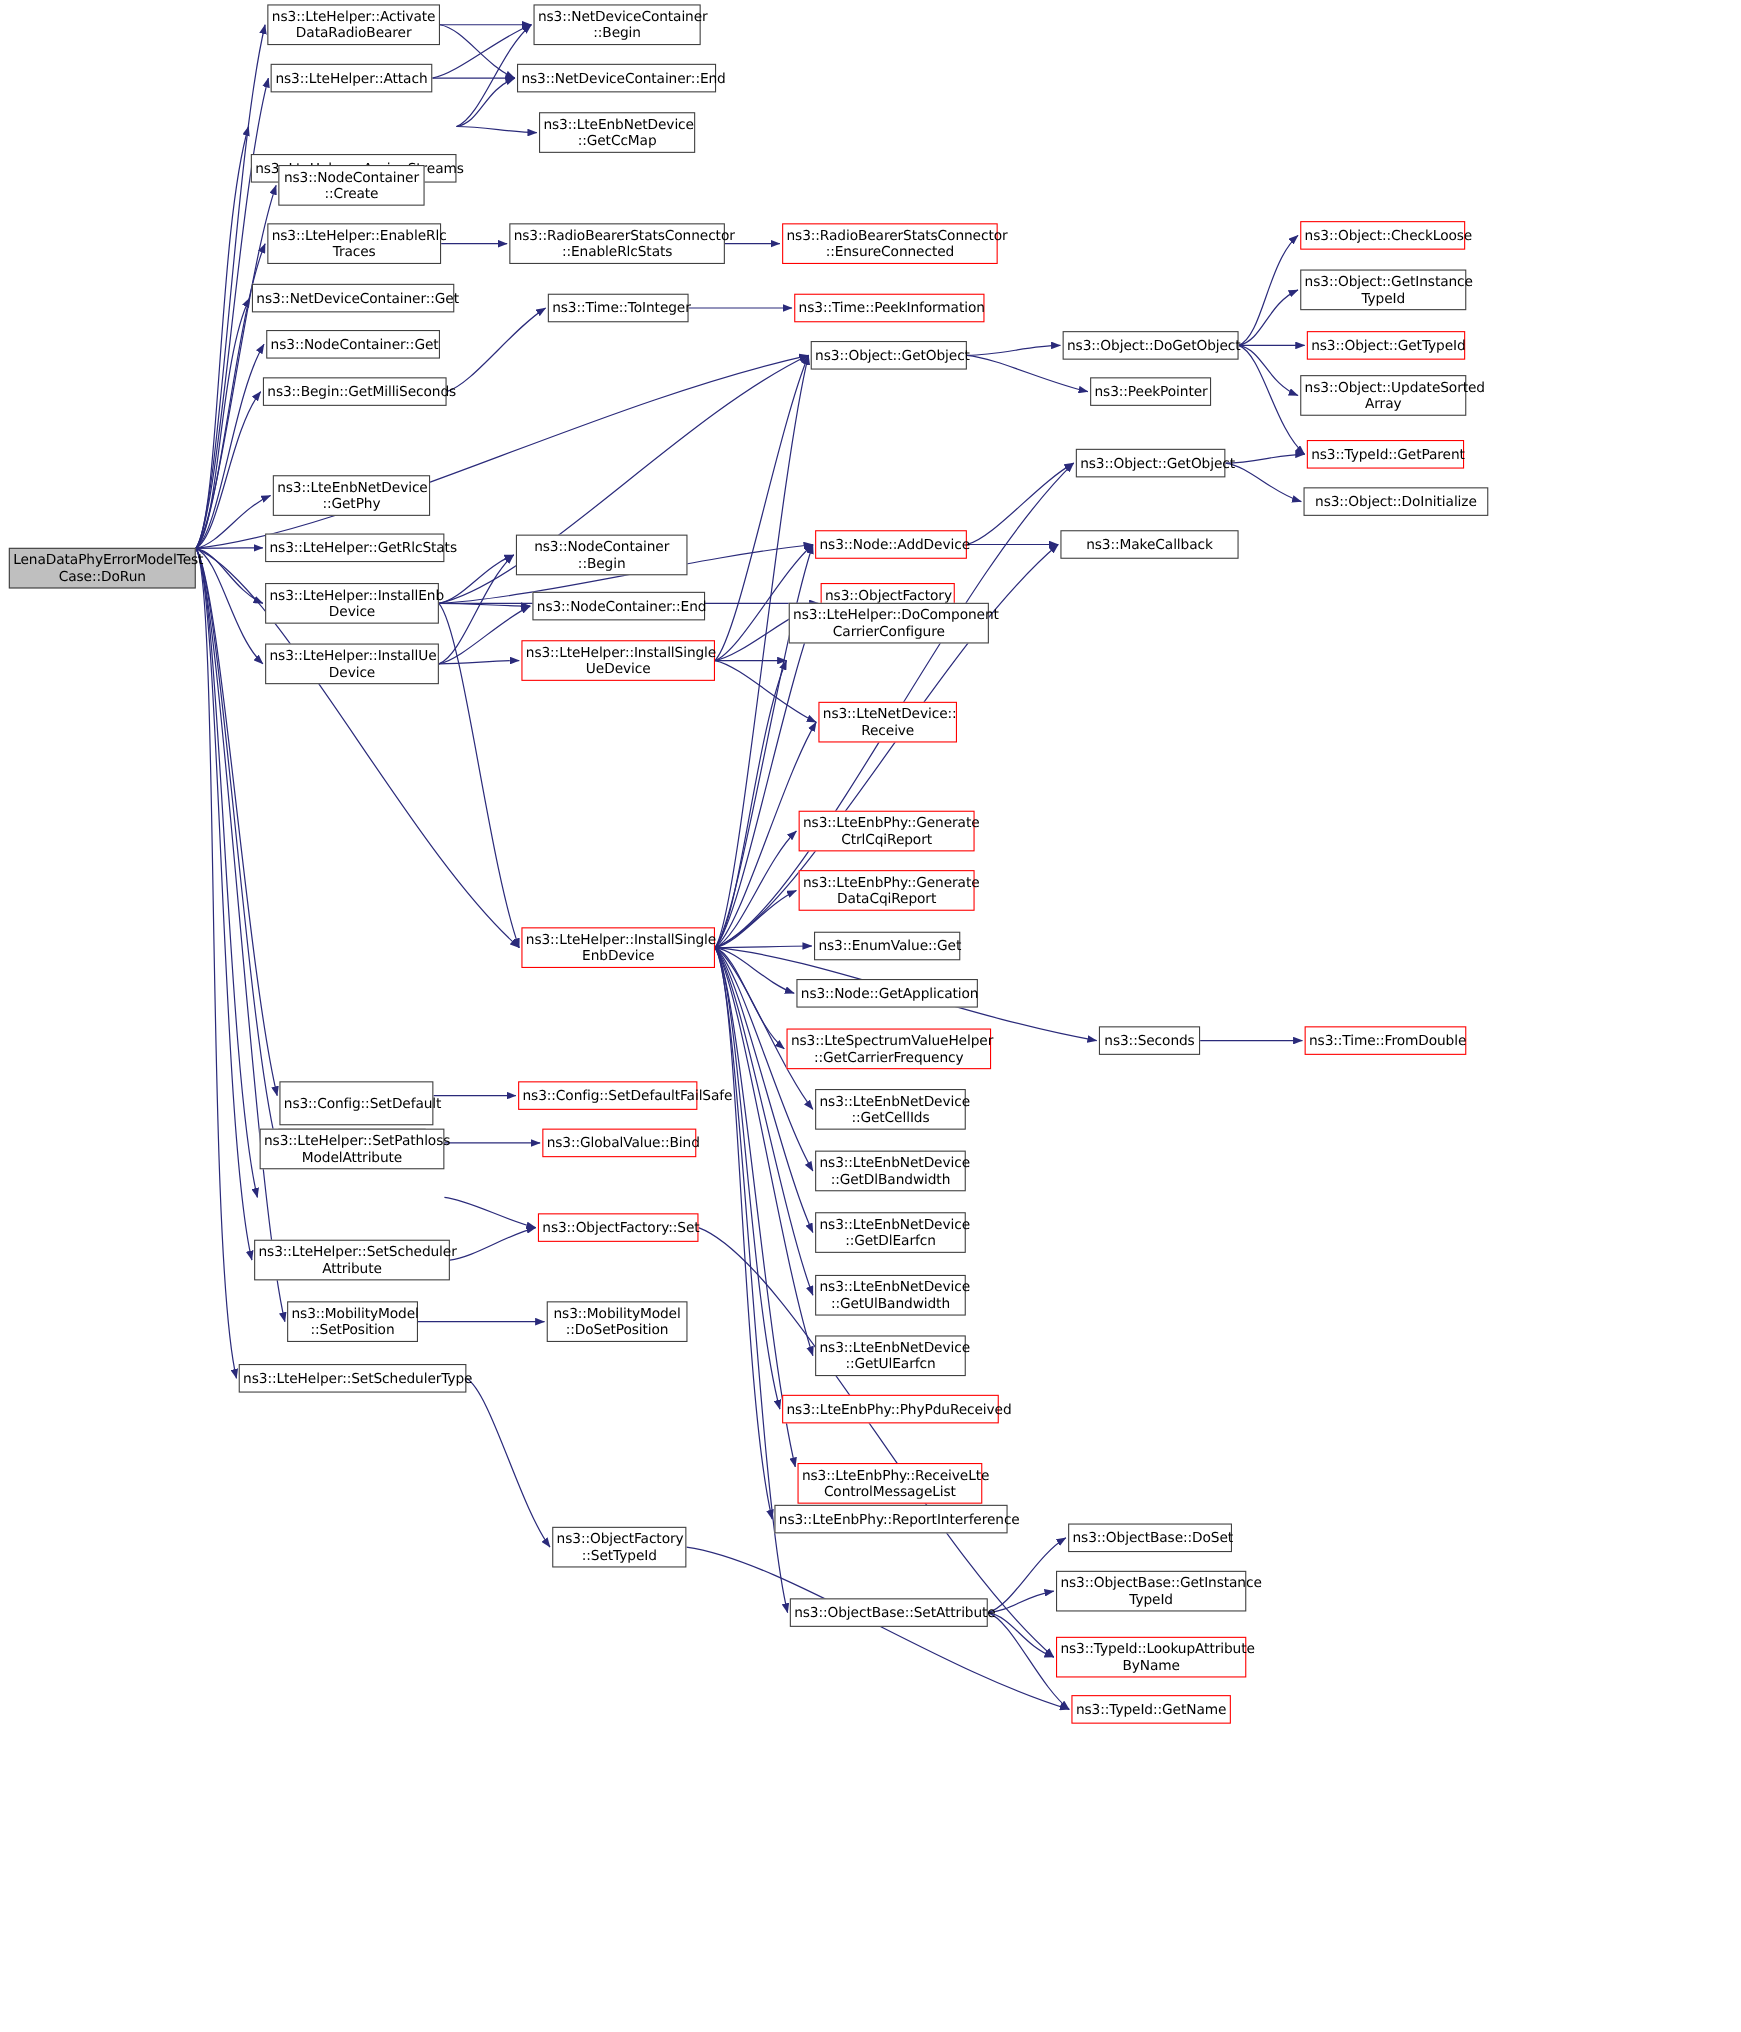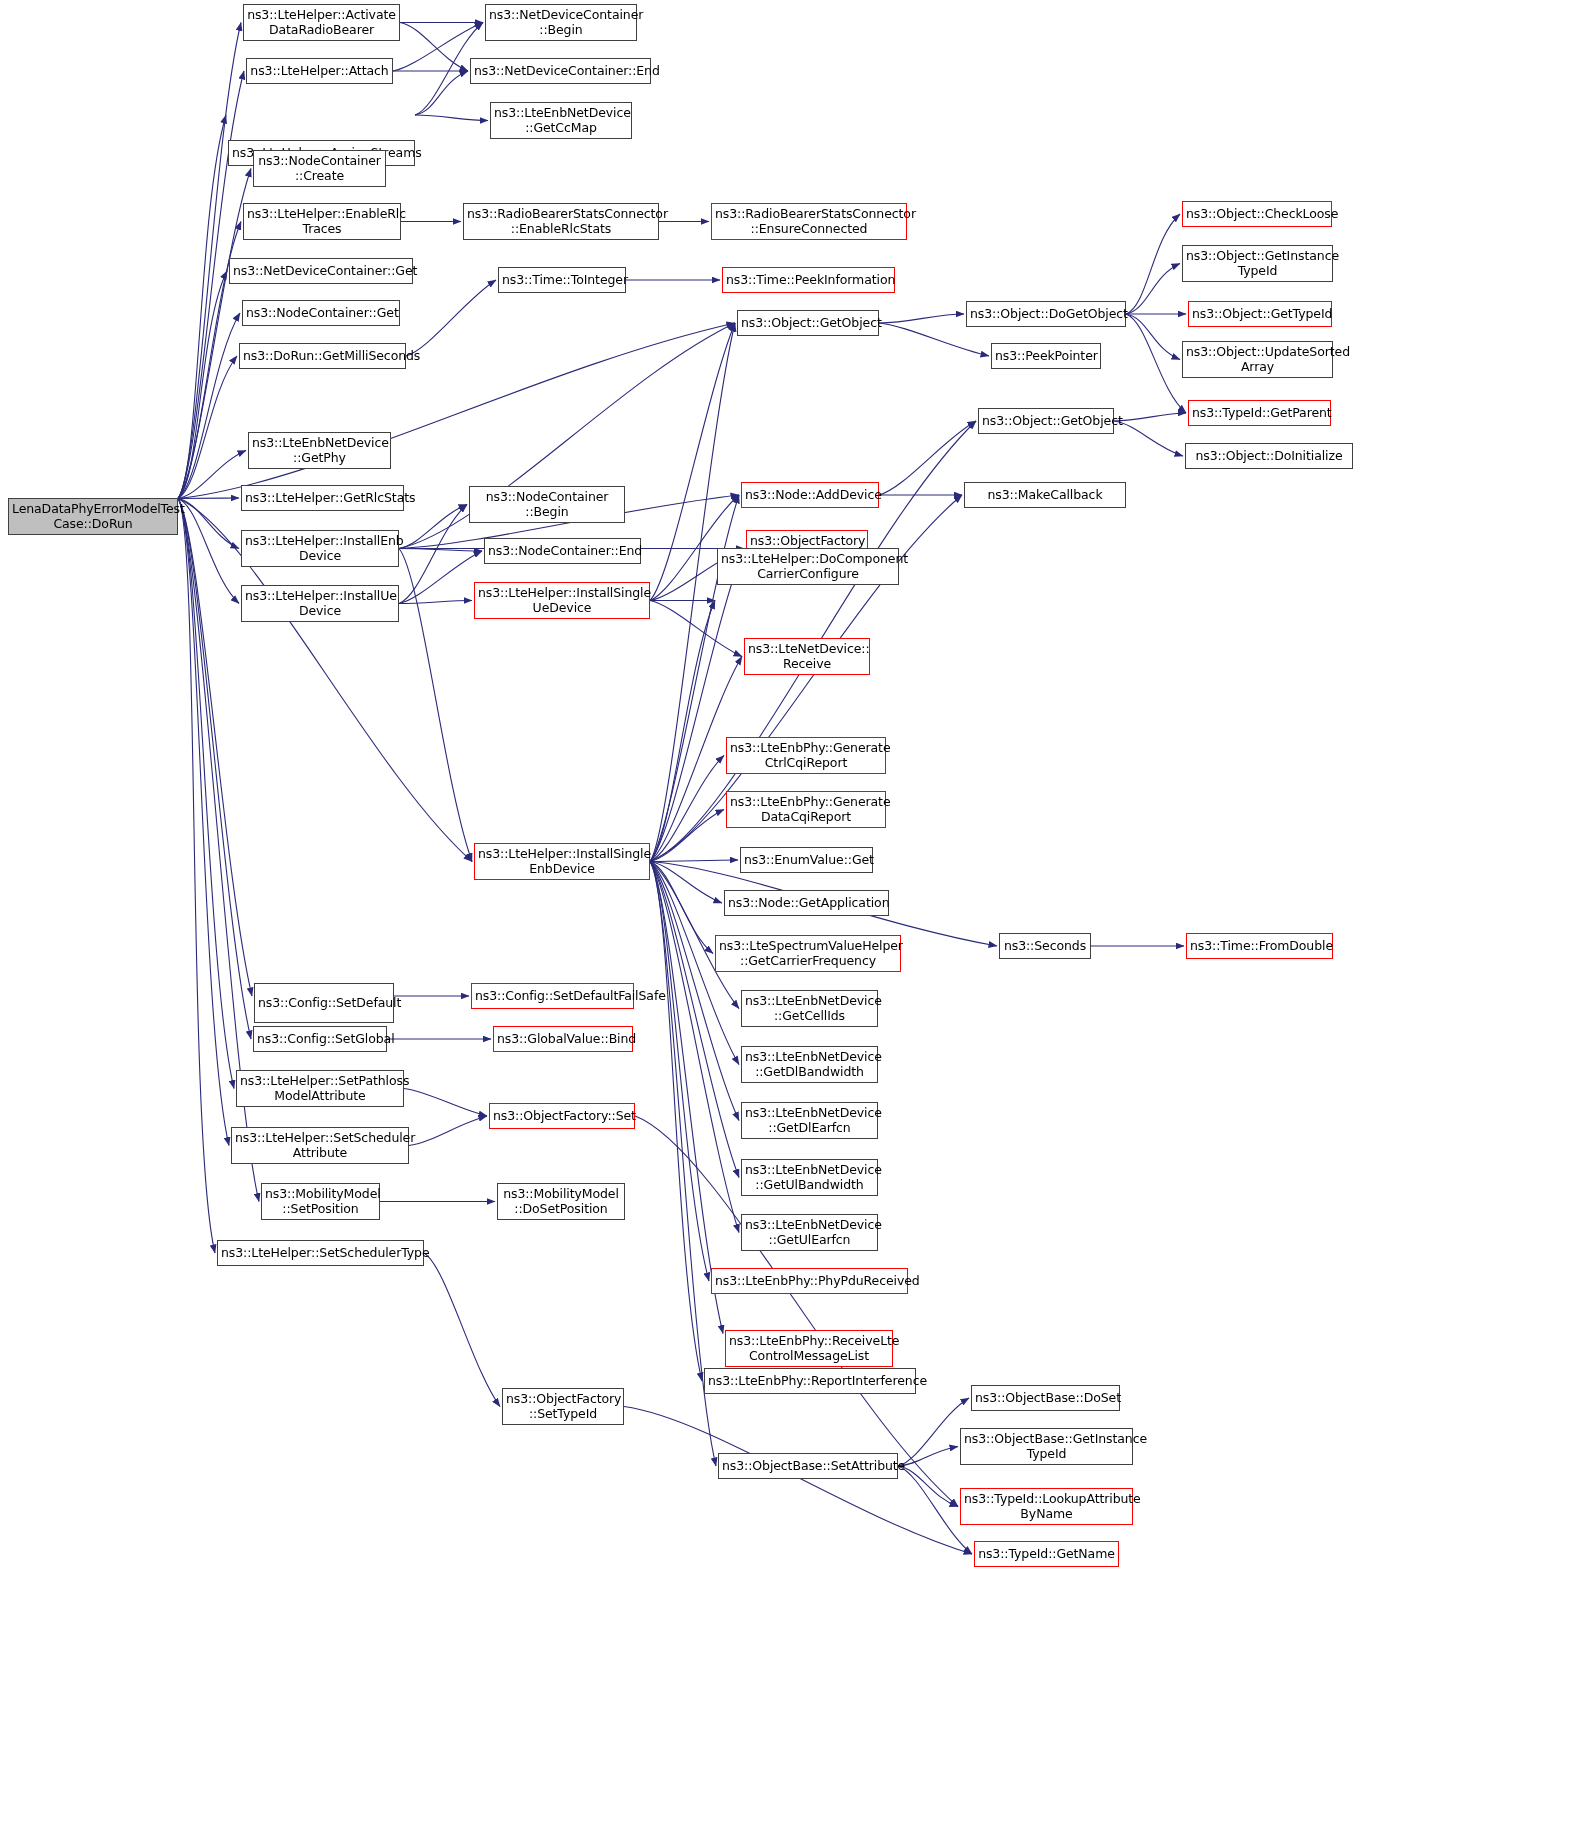--- a/index.html
+++ b/index.html
@@ -166,21 +166,21 @@
       <div class="node red" style="left: 722px; top: 267px; width: 173px; height: 26px;"><span>ns3::Time::PeekInformation</span></div>
       <div class="node" style="left: 242px; top: 300px; width: 158px; height: 26px;"><span>ns3::NodeContainer::Get</span></div>
       <div class="node" style="left: 737px; top: 310px; width: 142px; height: 26px;"><span>ns3::Object::GetObject</span></div>
       <div class="node" style="left: 966px; top: 301px; width: 160px; height: 26px;"><span>ns3::Object::DoGetObject</span></div>
       <div class="node red" style="left: 1182px; top: 201px; width: 150px; height: 26px;"><span>ns3::Object::CheckLoose</span></div>
       <div class="node" style="left: 1182px; top: 245px; width: 151px; height: 37px;"><span>ns3::Object::GetInstance
 TypeId</span></div>
       <div class="node red" style="left: 1188px; top: 301px; width: 144px; height: 26px;"><span>ns3::Object::GetTypeId</span></div>
       <div class="node" style="left: 1182px; top: 341px; width: 151px; height: 37px;"><span>ns3::Object::UpdateSorted
 Array</span></div>
-      <div class="node" style="left: 239px; top: 343px; width: 167px; height: 26px;"><span>ns3::DoRun::GetMilliSeconds</span></div>
+      <div class="node" style="left: 239px; top: 343px; width: 167px; height: 26px;"><span>ns3::Begin::GetMilliSeconds</span></div>
       <div class="node" style="left: 991px; top: 343px; width: 110px; height: 26px;"><span>ns3::PeekPointer</span></div>
       <div class="node" style="left: 978px; top: 408px; width: 136px; height: 26px;"><span>ns3::Object::GetObject</span></div>
       <div class="node red" style="left: 1188px; top: 400px; width: 143px; height: 26px;"><span>ns3::TypeId::GetParent</span></div>
       <div class="node" style="left: 1185px; top: 443px; width: 168px; height: 26px;"><span>ns3::Object::DoInitialize</span></div>
       <div class="node" style="left: 248px; top: 432px; width: 143px; height: 37px;"><span>ns3::LteEnbNetDevice
 ::GetPhy</span></div>
       <div class="node" style="left: 241px; top: 485px; width: 163px; height: 26px;"><span>ns3::LteHelper::GetRlcStats</span></div>
       <div class="node red" style="left: 741px; top: 482px; width: 138px; height: 26px;"><span>ns3::Node::AddDevice</span></div>
       <div class="node" style="left: 964px; top: 482px; width: 162px; height: 26px;"><span>ns3::MakeCallback</span></div>
       <div class="node" style="left: 469px; top: 486px; width: 156px; height: 37px;"><span>ns3::NodeContainer
@@ -211,21 +211,21 @@
       <div class="node" style="left: 999px; top: 933px; width: 92px; height: 26px;"><span>ns3::Seconds</span></div>
       <div class="node red" style="left: 1186px; top: 933px; width: 147px; height: 26px;"><span>ns3::Time::FromDouble</span></div>
       <div class="node" style="left: 741px; top: 990px; width: 137px; height: 37px;"><span>ns3::LteEnbNetDevice
 ::GetCellIds</span></div>
       <div class="node" style="left: 254px; top: 983px; width: 140px; height: 40px;"><span>ns3::Config::SetDefault</span></div>
       <div class="node red" style="left: 471px; top: 983px; width: 163px; height: 26px;"><span>ns3::Config::SetDefaultFailSafe</span></div>
       <div class="node" style="left: 253px; top: 1026px; width: 134px; height: 26px;"><span>ns3::Config::SetGlobal</span></div>
       <div class="node red" style="left: 493px; top: 1026px; width: 140px; height: 26px;"><span>ns3::GlobalValue::Bind</span></div>
       <div class="node" style="left: 741px; top: 1046px; width: 137px; height: 37px;"><span>ns3::LteEnbNetDevice
 ::GetDlBandwidth</span></div>
-      <div class="node" style="left: 236px; top: 1070px; width: 168px; height: 37px;"><span>ns3::LteHelper::SetPathloss
+      <div class="node" style="left: 236px; top: 1026px; width: 168px; height: 37px;"><span>ns3::LteHelper::SetPathloss
 ModelAttribute</span></div>
       <div class="node" style="left: 741px; top: 1102px; width: 137px; height: 37px;"><span>ns3::LteEnbNetDevice
 ::GetDlEarfcn</span></div>
       <div class="node red" style="left: 489px; top: 1103px; width: 146px; height: 26px;"><span>ns3::ObjectFactory::Set</span></div>
       <div class="node" style="left: 231px; top: 1127px; width: 178px; height: 37px;"><span>ns3::LteHelper::SetScheduler
 Attribute</span></div>
       <div class="node" style="left: 741px; top: 1159px; width: 137px; height: 37px;"><span>ns3::LteEnbNetDevice
 ::GetUlBandwidth</span></div>
       <div class="node" style="left: 261px; top: 1183px; width: 119px; height: 37px;"><span>ns3::MobilityModel
 ::SetPosition</span></div>

